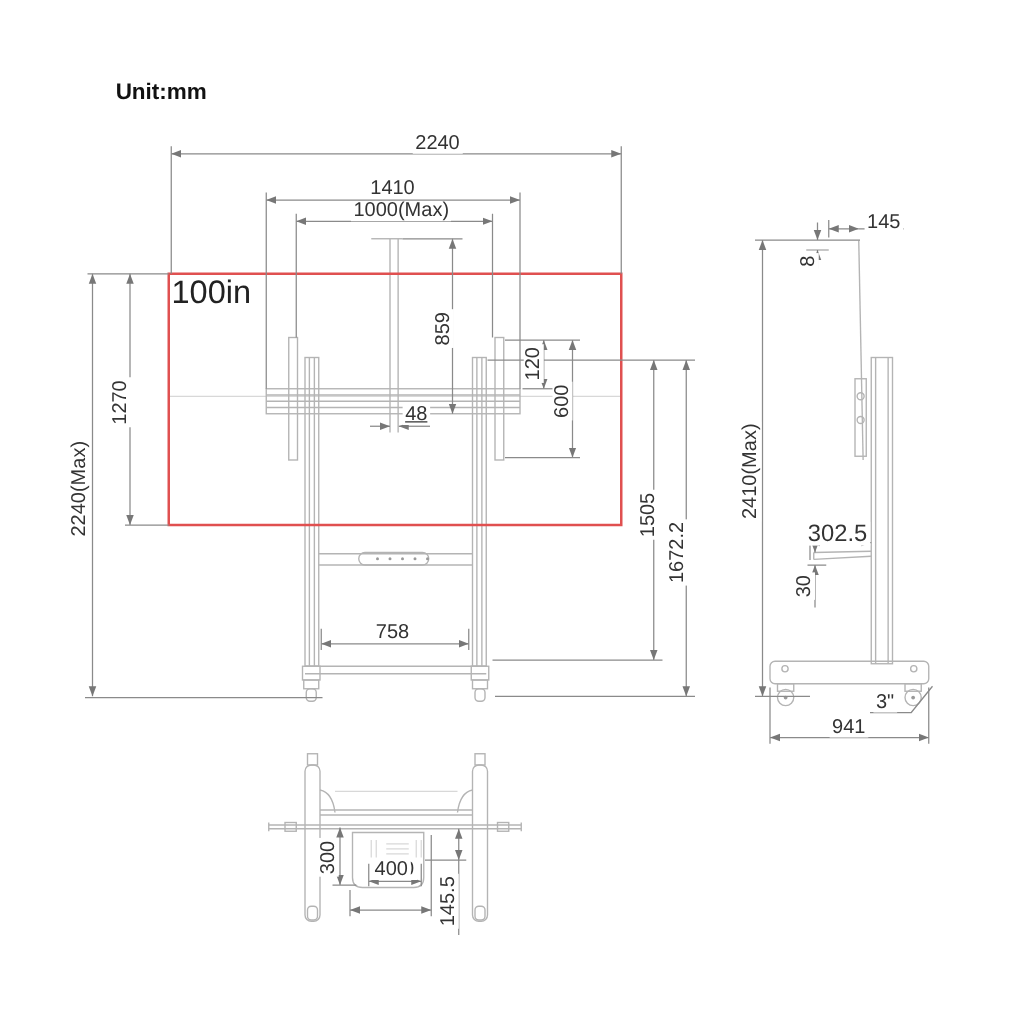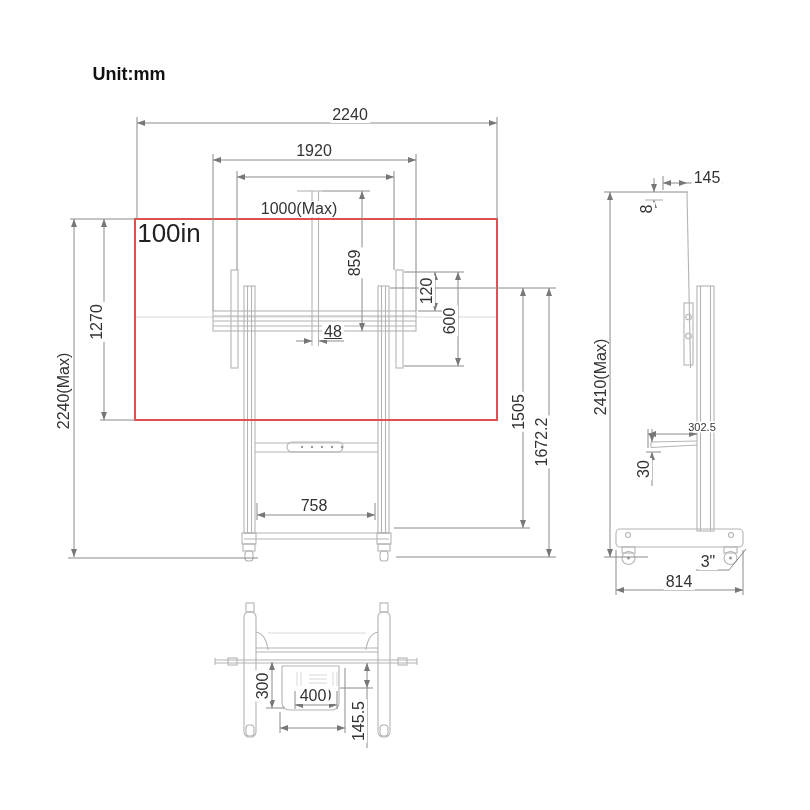--- a/index.html
+++ b/index.html
@@ -230,39 +230,39 @@
       <line class="dl" x1="367" y1="663" x2="367" y2="688" marker-start="url(#arr)" marker-end="url(#arr)"></line>
       <line class="dl" x1="367" y1="688" x2="367" y2="748"></line>
       <line class="dl" x1="340" y1="688" x2="373" y2="688"></line>
     </g>
   </g>
 </svg>
 
 <div class="unit" style="left:129px;top:74px;">Unit:mm</div>
 
 <div class="dim-label" style="left:314px;top:115px;margin-left:36px;">2240</div>
-<div class="dim-label" style="left:314px;top:151px;">1920</div>
-<div class="dim-label" style="left:299px;top:169px;margin-top:40px;">1000(Max)</div>
+<div class="dim-label" style="left:314px;top:151px;">1410</div>
+<div class="dim-label" style="left:321px;top:169px;">1000(Max)</div>
 <div class="screen-label" style="left:169px;top:233px;text-align:center;">100in</div>
 <div class="dim-label rot" style="left:64px;top:391px;">2240(Max)</div>
 <div class="dim-label rot" style="left:97px;top:322px;">1270</div>
 <div class="dim-label rot" style="left:355px;top:263px;">859</div>
 <div class="dim-label" style="left:333px;top:332px;text-decoration:underline;">48</div>
 <div class="dim-label rot" style="left:427px;top:291px;">120</div>
 <div class="dim-label rot" style="left:450px;top:321px;">600</div>
 <div class="dim-label rot" style="left:519px;top:412px;">1505</div>
 <div class="dim-label rot" style="left:542px;top:442px;">1672.2</div>
 <div class="dim-label" style="left:314px;top:506px;text-align:right;">758</div>
 
 <div class="dim-label" style="left:707px;top:178px;">145</div>
 <div class="dim-label rot" style="left:647px;top:209px;">8</div>
 <div class="dim-label rot" style="left:601px;top:377px;">2410(Max)</div>
-<div class="dim-label" style="left:702px;top:427px;font-size:11px;">302.5</div>
+<div class="dim-label" style="left:670px;top:427px;font-size:19px;">302.5</div>
 <div class="dim-label rot" style="left:644px;top:469px;">30</div>
 <div class="dim-label" style="left:708px;top:562px;">3"</div>
-<div class="dim-label" style="left:679px;top:582px;">814</div>
+<div class="dim-label" style="left:679px;top:582px;">941</div>
 
 <div class="dim-label rot" style="left:263px;top:686px;">300</div>
 <div class="dim-label" style="left:318px;top:696px;">250</div>
 <div class="dim-label" style="left:313px;top:696px;">400</div>
 <div class="dim-label rot" style="left:359px;top:721px;">145.5</div>
 
 </div>
 
 </body></html>

